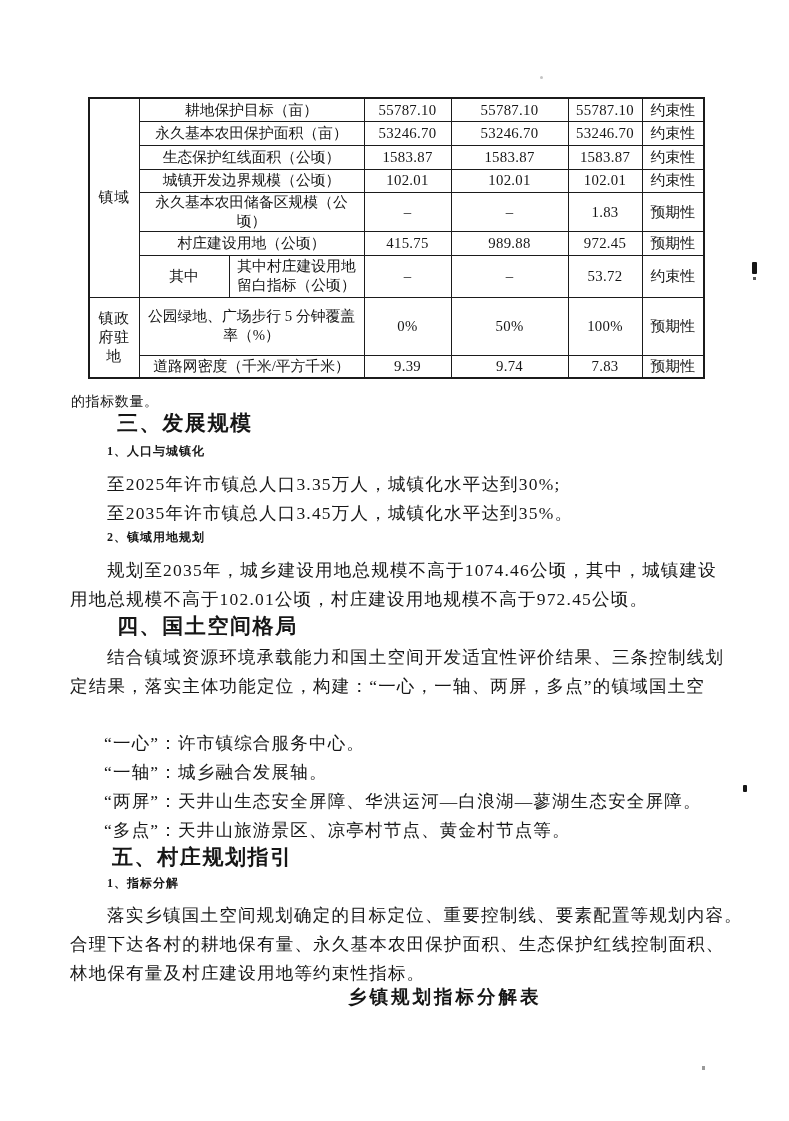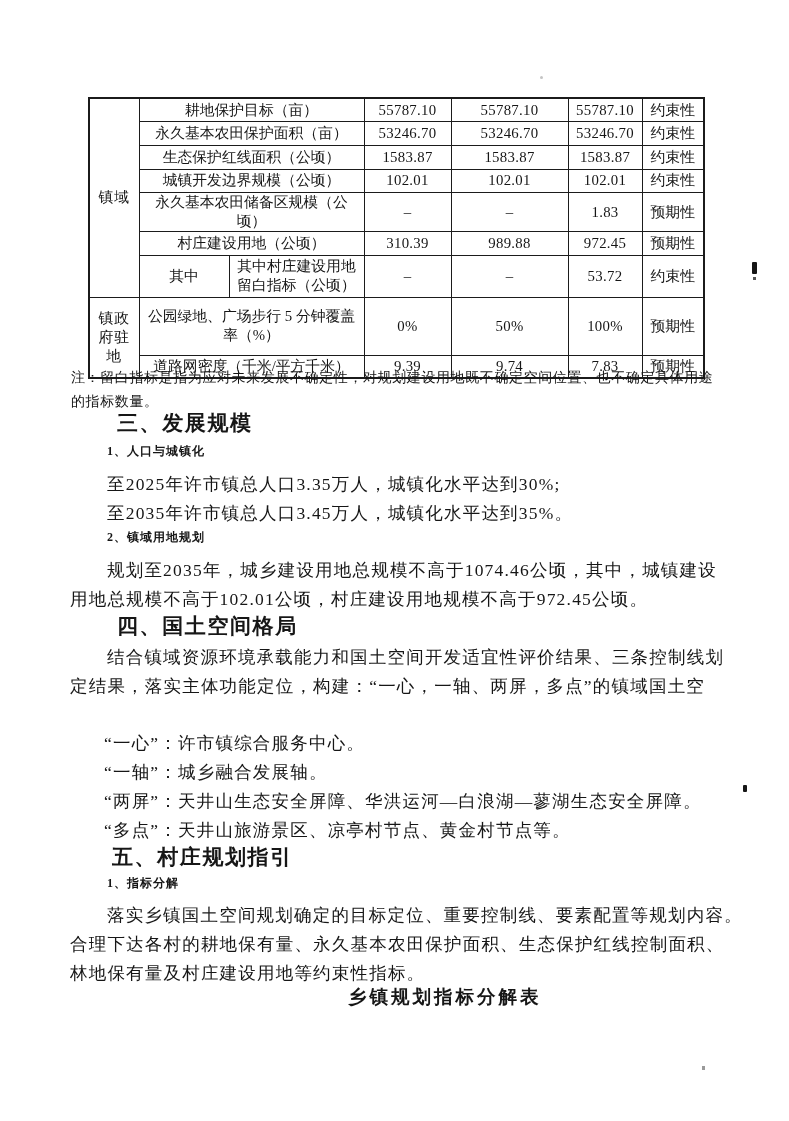--- a/index.html
+++ b/index.html
@@ -85,21 +85,21 @@
     </tr>
     <tr class="r-std">
       <td colspan="2">永久基本农田储备区规模（公顷）</td>
       <td class="numcell">–</td>
       <td class="numcell">–</td>
       <td class="numcell">1.83</td>
       <td class="attrcell">预期性</td>
     </tr>
     <tr class="r-std">
       <td colspan="2">村庄建设用地（公顷）</td>
-      <td class="numcell">310.39</td>
+      <td class="numcell">415.75</td>
       <td class="numcell">989.88</td>
       <td class="numcell">972.45</td>
       <td class="attrcell">预期性</td>
     </tr>
     <tr class="r-sub">
       <td>其中</td>
       <td>其中村庄建设用地留白指标（公顷）</td>
       <td class="numcell">–</td>
       <td class="numcell">–</td>
       <td class="numcell">53.72</td>
@@ -116,21 +116,20 @@
     <tr class="r-road">
       <td colspan="2">道路网密度（千米/平方千米）</td>
       <td class="numcell">9.39</td>
       <td class="numcell">9.74</td>
       <td class="numcell">7.83</td>
       <td class="attrcell">预期性</td>
     </tr>
   </tbody>
     </table>
 
-  <div class="line note" style="left:71px;  top:369px;">注：留白指标是指为应对未来发展不确定性，对规划建设用地既不确定空间位置、也不确定具体用途</div>
   <div class="line note" style="left:71px;  top:393px;">的指标数量。</div>
   <div class="line h1" style="left:117px; top:409px;">三、发展规模</div>
   <div class="line h2" style="left:107px; top:443px;">1、人口与城镇化</div>
   <div class="line body-t" style="left:107px; top:472px;">至2025年许市镇总人口3.35万人，城镇化水平达到30%;</div>
   <div class="line body-t" style="left:107px; top:501px;">至2035年许市镇总人口3.45万人，城镇化水平达到35%。</div>
   <div class="line h2" style="left:107px; top:529px;">2、镇域用地规划</div>
   <div class="line body-t" style="left:107px; top:558px;">规划至2035年，城乡建设用地总规模不高于1074.46公顷，其中，城镇建设</div>
   <div class="line body-t" style="left:70px;  top:587px;">用地总规模不高于102.01公顷，村庄建设用地规模不高于972.45公顷。</div>
   <div class="line h1" style="left:117px; top:612px;">四、国土空间格局</div>
   <div class="line body-t" style="left:70px;  top:674px;">定结果，落实主体功能定位，构建：“一心，一轴、两屏，多点”的镇域国土空</div>

